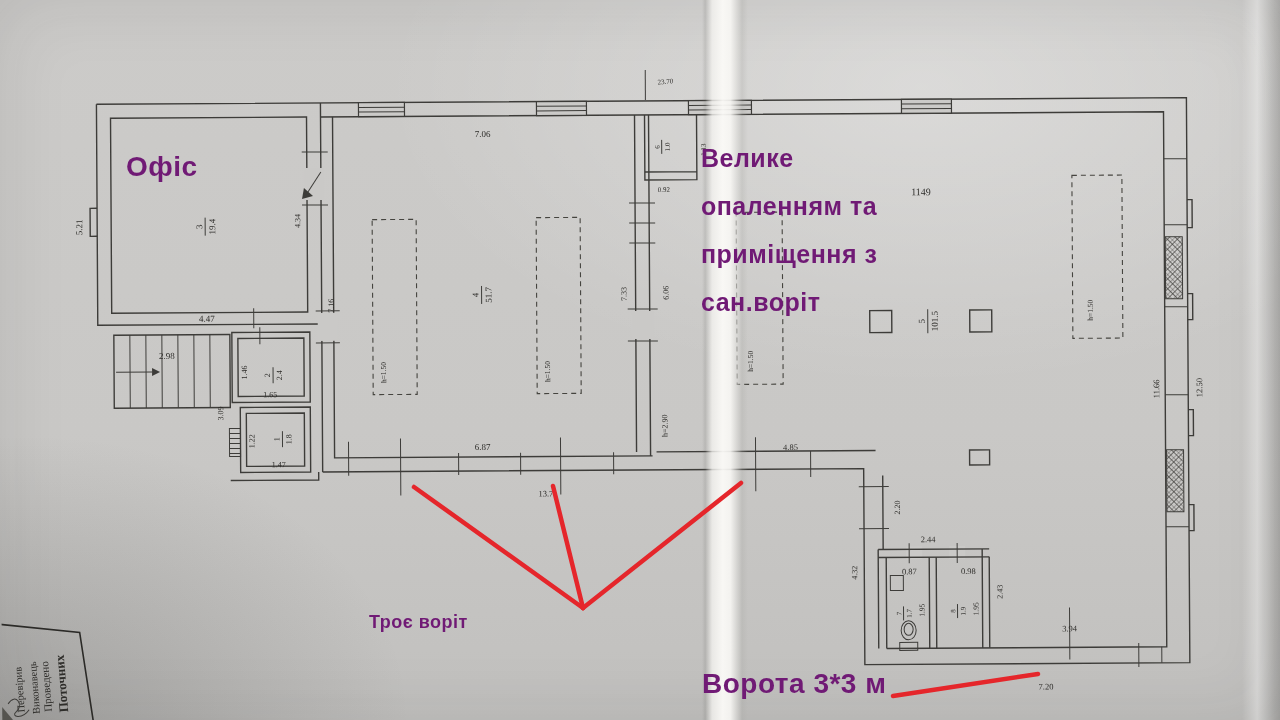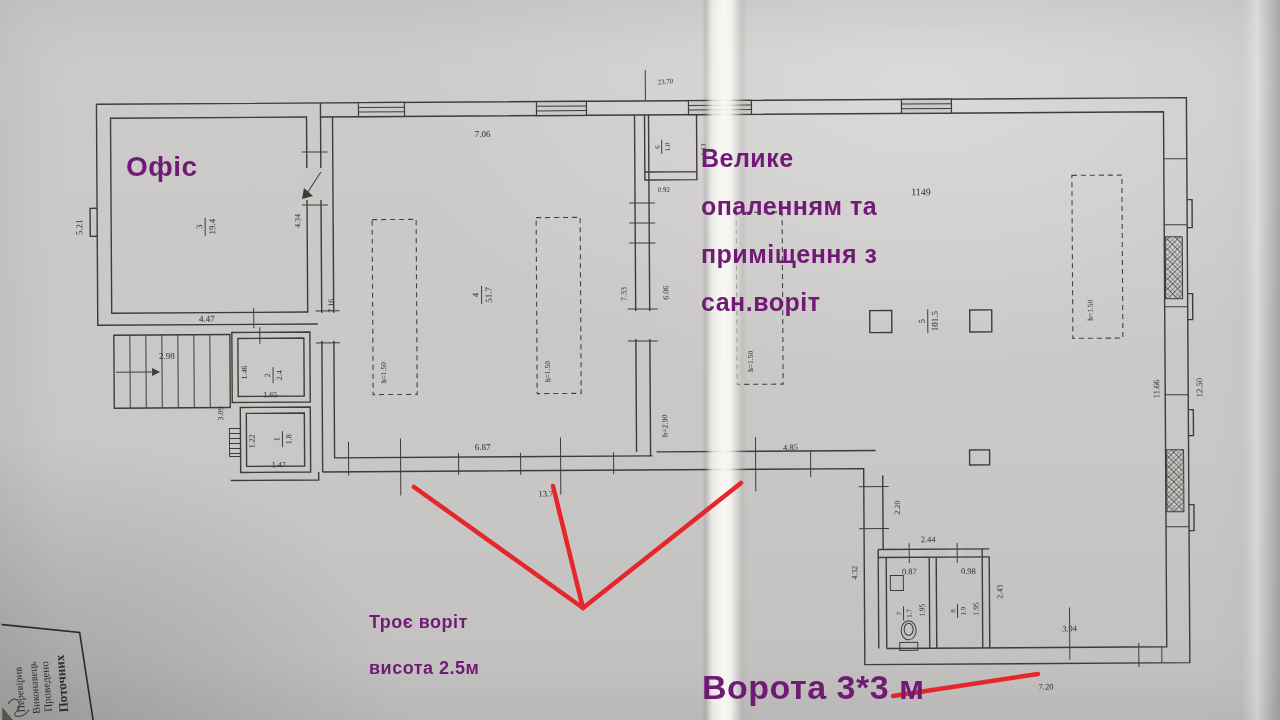--- a/index.html
+++ b/index.html
@@ -19,21 +19,21 @@
       rgba(244,243,240,0.78) 22%, rgba(251,250,247,0.95) 45%, rgba(248,247,244,0.90) 62%,
       rgba(170,170,166,0.28) 87%, rgba(120,120,116,0) 100%);}
   #fold-right{left:1242px;width:38px;
     background:linear-gradient(90deg, rgba(255,255,255,0) 0%, rgba(255,255,255,0.35) 40%,
       rgba(90,90,88,0.16) 85%, rgba(70,70,68,0.22) 100%);}
   .red{position:absolute;color:#701a75;font-family:Liberation Sans, sans-serif;font-weight:700;
        letter-spacing:0.5px;white-space:nowrap;}
   #red-office{left:126px;top:151px;font-size:28px;}
   #red-big{left:701px;top:134px;font-size:25px;line-height:48px;}
   #red-gates{left:345px;top:599px;font-size:18px;line-height:46px;margin-left:24px;}
-  #red-vorota{left:702px;top:668px;font-size:34px;text-align:right;}
+  #red-vorota{left:702px;top:668px;font-size:28px;text-align:right;}
   text{fill:#2e2d2a;font-family:"Liberation Serif",serif;}
   .w{stroke:#3d3c39;stroke-width:1.4;fill:none;}
   .thin{stroke:#3d3c39;stroke-width:1;fill:none;}
   .mask{fill:#cac9c7;stroke:none;}
   .winmask{fill:#cbcac8;stroke:#3d3c39;stroke-width:1.2;}
   .dashed{stroke:#45443f;stroke-width:1.1;fill:none;stroke-dasharray:5 4;}
   .frline{stroke:#2e2d2a;stroke-width:0.9;}
   .redline{stroke:#e5262b;stroke-width:4.5;stroke-linecap:round;}
 </style>
 </head>
@@ -254,16 +254,15 @@
 
   <div id="red-office" class="red">Офіс</div>
   <div id="red-big" class="red">
     <div>Велике</div>
     <div>опаленням та</div>
     <div>приміщення з</div>
     <div>сан.воріт</div>
   </div>
   <div id="red-gates" class="red">
     <div>Троє воріт</div>
-    <div>висота 2.5м</div>
   </div>
   <div id="red-vorota" class="red">Ворота 3*3 м</div>
 </div>
 
 </body></html>

